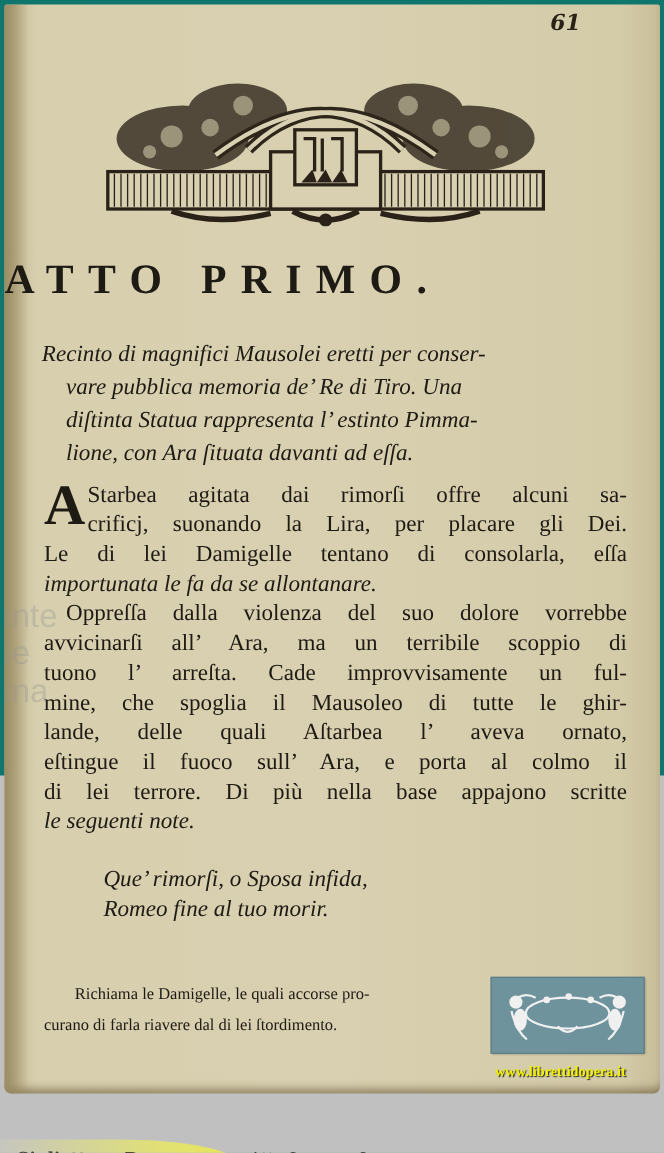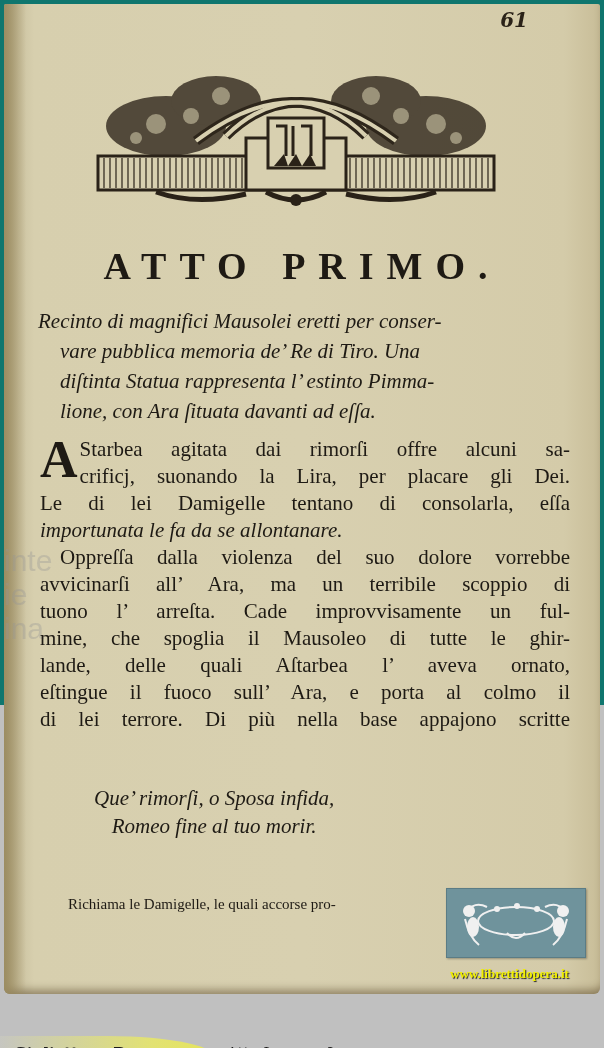--- a/index.html
+++ b/index.html
@@ -27,22 +27,22 @@
     .page-number {
       position: absolute; right: 72px; top: 4px;
       font-family: "DejaVu Serif", serif; font-style: italic; font-weight: bold;
       font-size: 20px; color: #2a2218;
     }
     .vignette {
       position: absolute; left: 92px; top: 42px; width: 400px; height: 160px;
     }
     .act-title {
       position: absolute; left: 0; width: 596px; top: 228px;
-      text-align: center; font-family: "Liberation Serif", serif;
-      font-size: 38px; letter-spacing: 13px; color: #1e1a14; font-weight: bold; margin-top: 12px;
+      font-family: "Liberation Serif", serif;
+      font-size: 38px; letter-spacing: 13px; color: #1e1a14; font-weight: bold;
     }
     .scene-desc {
       position: absolute; left: 36px; top: 302px; width: 528px;
       font-family: "Liberation Serif", serif; font-style: italic;
       font-size: 21px; line-height: 30px; color: #1e1a14;
       text-align: justify; text-indent: -2px; padding-left: 0;
     }
     .scene-desc .line { display: block; padding-left: 22px; }
     .scene-desc .line.first { padding-left: 0; }
     .body-text {
@@ -55,21 +55,21 @@
     .body-text .line.indent { padding-left: 20px; }
     .drop-cap {
       float: left; font-size: 52px; line-height: 40px; font-weight: bold;
       margin-right: 2px; margin-top: 4px; font-family: "Liberation Serif", serif;
     }
     .verse {
       position: absolute; left: 90px; top: 780px;
       font-family: "Liberation Serif", serif; font-style: italic;
       font-size: 21px; line-height: 28px; color: #1e1a14;
     }
-    .verse .line { display: block; text-align: center; }
+    .verse .line { display: block; }
     .closing {
       position: absolute; left: 36px; top: 846px; width: 530px;
       font-family: "Liberation Serif", serif;
       font-size: 15px; line-height: 28px; color: #1e1a14; margin-top: 40px;
     }
     .closing .line { display: block; white-space: nowrap; }
     .closing .line.indent { padding-left: 28px; }
     .watermark-ghost {
       position: absolute; left: 0; top: 540px; width: 110px;
       font-family: "Liberation Sans", sans-serif; font-size: 30px; line-height: 34px;
@@ -228,29 +228,31 @@
       <span class="line">crificj, suonando la Lira, per placare gli Dei.</span>
       <span class="line">Le di lei Damigelle tentano di consolarla, eſſa</span>
       <span class="line last">importunata le fa da se allontanare.</span>
       <span class="line indent">Oppreſſa dalla violenza del suo dolore vorrebbe</span>
       <span class="line">avvicinarſi all’ Ara, ma un terribile scoppio di</span>
       <span class="line">tuono l’ arreſta. Cade improvvisamente un ful-</span>
       <span class="line">mine, che spoglia il Mausoleo di tutte le ghir-</span>
       <span class="line">lande, delle quali Aſtarbea l’ aveva ornato,</span>
       <span class="line">eſtingue il fuoco sull’ Ara, e porta al colmo il</span>
       <span class="line">di lei terrore. Di più nella base appajono scritte</span>
+      <span class="line last">le seguenti note.</span>
     </div>
 
     <div class="verse">
       <span class="line">Que’ rimorſi, o Sposa infida,</span>
       <span class="line">Romeo fine al tuo morir.</span>
     </div>
 
     <div class="closing">
       <span class="line indent">Richiama le Damigelle, le quali accorse pro-</span>
+      <span class="line">curano di farla riavere dal di lei ſtordimento.</span>
     </div>
   </div>
 
   <div class="logo-box">
     <svg width="138" height="68" viewBox="0 0 138 68">
       <g fill="none" stroke="#f0f0f0" stroke-width="2">
         <ellipse cx="69" cy="32" rx="38" ry="14"></ellipse>
         <path d="M20 22 q8 -10 20 -4 M118 22 q-8 -10 -20 -4"></path>
         <path d="M18 30 q4 18 14 26 M120 30 q-4 18 -14 26"></path>
         <path d="M60 44 q9 10 18 0"></path>

